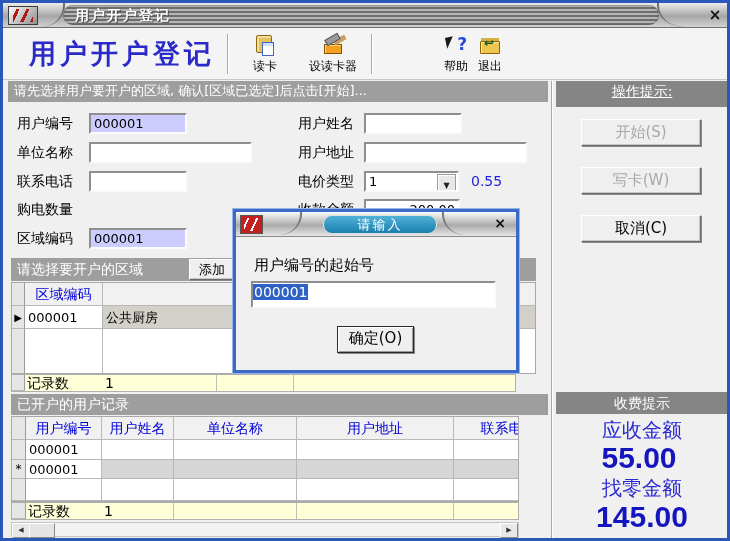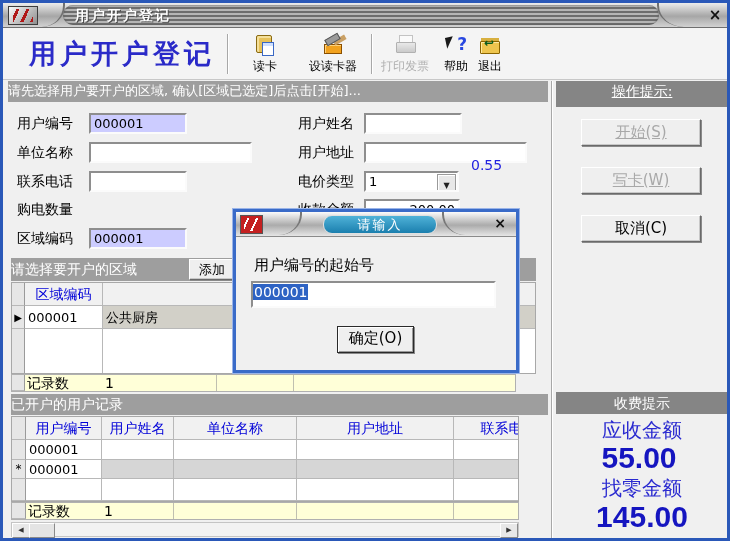--- a/index.html
+++ b/index.html
@@ -48,39 +48,39 @@
   .ic-print::after{content:"";position:absolute;left:2px;top:8px;width:18px;height:9px;
     background:linear-gradient(180deg,#e0e0e0,#a8a8a8);border:1px solid #7a7a7a;border-radius:1px;}
   .ic-help::before{content:"";position:absolute;left:1px;top:3px;width:0;height:0;
     border-top:11px solid #1a1a1a;border-right:8px solid transparent;transform:rotate(-12deg);}
   .ic-help::after{content:"?";position:absolute;right:0px;top:0px;font-size:17px;font-weight:bold;color:#2847e0;}
   .ic-exit::before{content:"";position:absolute;inset:7px 1px 2px 1px;background:#eec54e;
     border:1px solid #8a6400;border-radius:1px;box-shadow:inset 1px 1px 0 #ffe9a0,-0px -4px 0 -1px #d8b040;}
   .ic-exit::after{content:"↩";position:absolute;left:5px;top:2px;font-size:12px;font-weight:bold;color:#0a5a1a;}
   .disabled .ticon{filter:grayscale(1) opacity(.55);}
   
-  .graybar{background:#9e9e9e;color:#fff;font-size:13px;line-height:20px;white-space:nowrap;overflow:hidden;}
+  .graybar{background:#9e9e9e;color:#fff;font-size:13px;line-height:20px;padding-left:6px;white-space:nowrap;overflow:hidden;}
   .graybar2{background:#858585;color:#fff;font-size:14px;text-align:center;}
   
   .flabel{font-size:14px;color:#000;white-space:nowrap;}
   .field{background:#fff;border-top:2px solid #8e8e8e;border-left:2px solid #8e8e8e;
     border-bottom:2px solid #fbfbfb;border-right:2px solid #fbfbfb;
     font-size:13px;line-height:17px;padding:0 3px;overflow:hidden;white-space:nowrap;}
   .field.ro{background:#ccccff;}
   .field.num{text-align:right;}
   .combo-arrow{position:absolute;right:1px;top:1px;width:17px;height:15px;background:#e8e8e8;
     border:1px solid #9a9a9a;box-shadow:inset 1px 1px 0 #fff;text-align:center;}
   .combo-arrow::after{content:"▼";font-size:8px;color:#222;line-height:15px;}
   .rate{color:#2222e0;font-size:14px;}
   
   .btn{background:#efefef;border-top:1px solid #fff;border-left:1px solid #fff;
     border-bottom:1px solid #6a6a6a;border-right:1px solid #6a6a6a;
     box-shadow:1px 1px 0 #8a8a8a,inset -1px -1px 0 #c8c8c8;
     font-size:15px;text-align:center;cursor:pointer;color:#000;}
-  .btn.disabled{color:#a8a8a8;cursor:default;text-decoration:underline;}
+  .btn.disabled{color:#a8a8a8;cursor:default;}
   .btn.small{font-size:13px;}
   .btn.def{border:1px solid #2a2a2a;box-shadow:inset 1px 1px 0 #fff,inset -1px -1px 0 #9a9a9a,1px 1px 0 #888;}
   
   .grid{background:#fff;border:1px solid #a8a8a8;overflow:hidden;}
   .trow{display:flex;}
   .tcell{border-right:1px solid #b8b8b8;border-bottom:1px solid #b8b8b8;
     font-size:13px;line-height:21px;padding:0 3px;white-space:nowrap;overflow:hidden;box-sizing:border-box;flex:none;}
   .thead .tcell{color:#0000d8;font-size:14px;text-align:center;background:#f1f1f1;}
   .selcell{background:#e6e6e6;border-right:1px solid #9a9a9a;border-bottom:1px solid #b8b8b8;
     flex:none;text-align:center;font-size:10px;line-height:21px;box-sizing:border-box;}
@@ -143,24 +143,20 @@
 
     <div class="a tbtn" style="left:236px;">
       <span class="ticon ic-clip"></span>
       <span class="lbl">读卡</span>
     </div>
     <div class="a tbtn" style="left:300px;width:60px;">
       <span class="ticon ic-tool"></span>
       <span class="lbl">设读卡器</span>
     </div>
     <div class="a vsep" style="left:368px;top:6px;height:40px;"></div>
-    <div class="a tbtn disabled" style="left:374px;width:56px;">
-      <span class="ticon ic-print"></span>
-      <span class="lbl">打印发票</span>
-    </div>
     <div class="a tbtn" style="left:432px;width:42px;">
       <span class="ticon ic-help"></span>
       <span class="lbl">帮助</span>
     </div>
     <div class="a tbtn" style="left:466px;width:42px;">
       <span class="ticon ic-exit"></span>
       <span class="lbl">退出</span>
     </div>
   </div>
 
@@ -186,21 +182,21 @@
   <div class="a field" style="left:361px;top:110px;width:98px;height:21px;"></div>
 
   <div class="a flabel" style="left:295px;top:141px;">用户地址</div>
   <div class="a field" style="left:361px;top:139px;width:163px;height:21px;"></div>
 
   <div class="a flabel" style="left:295px;top:170px;">电价类型</div>
   <div class="a field" style="left:361px;top:168px;width:95px;height:21px;">
     <span>1</span>
     <span class="combo-arrow"></span>
   </div>
-  <div class="a rate" style="left:468px;top:154px;text-align:center;">0.55</div>
+  <div class="a rate" style="left:468px;top:170px;text-align:center;">0.55</div>
 
   <div class="a flabel" style="left:295px;top:198px;">收款金额</div>
   <div class="a field num" style="left:361px;top:196px;width:96px;height:21px;">200.00</div>
 
   <div class="a btn disabled" style="left:578px;top:116px;width:120px;height:27px;line-height:25px;">开始(S)</div>
   <div class="a btn disabled" style="left:578px;top:164px;width:120px;height:27px;line-height:25px;">写卡(W)</div>
   <div class="a btn" style="left:578px;top:212px;width:120px;height:27px;line-height:25px;">取消(C)</div>
 
   <div class="a graybar" style="left:8px;top:255px;width:525px;height:23px;line-height:23px;font-size:14px;">请选择要开户的区域</div>
   <div class="a btn small" style="left:186px;top:256px;width:46px;height:21px;line-height:19px;">添加</div>

